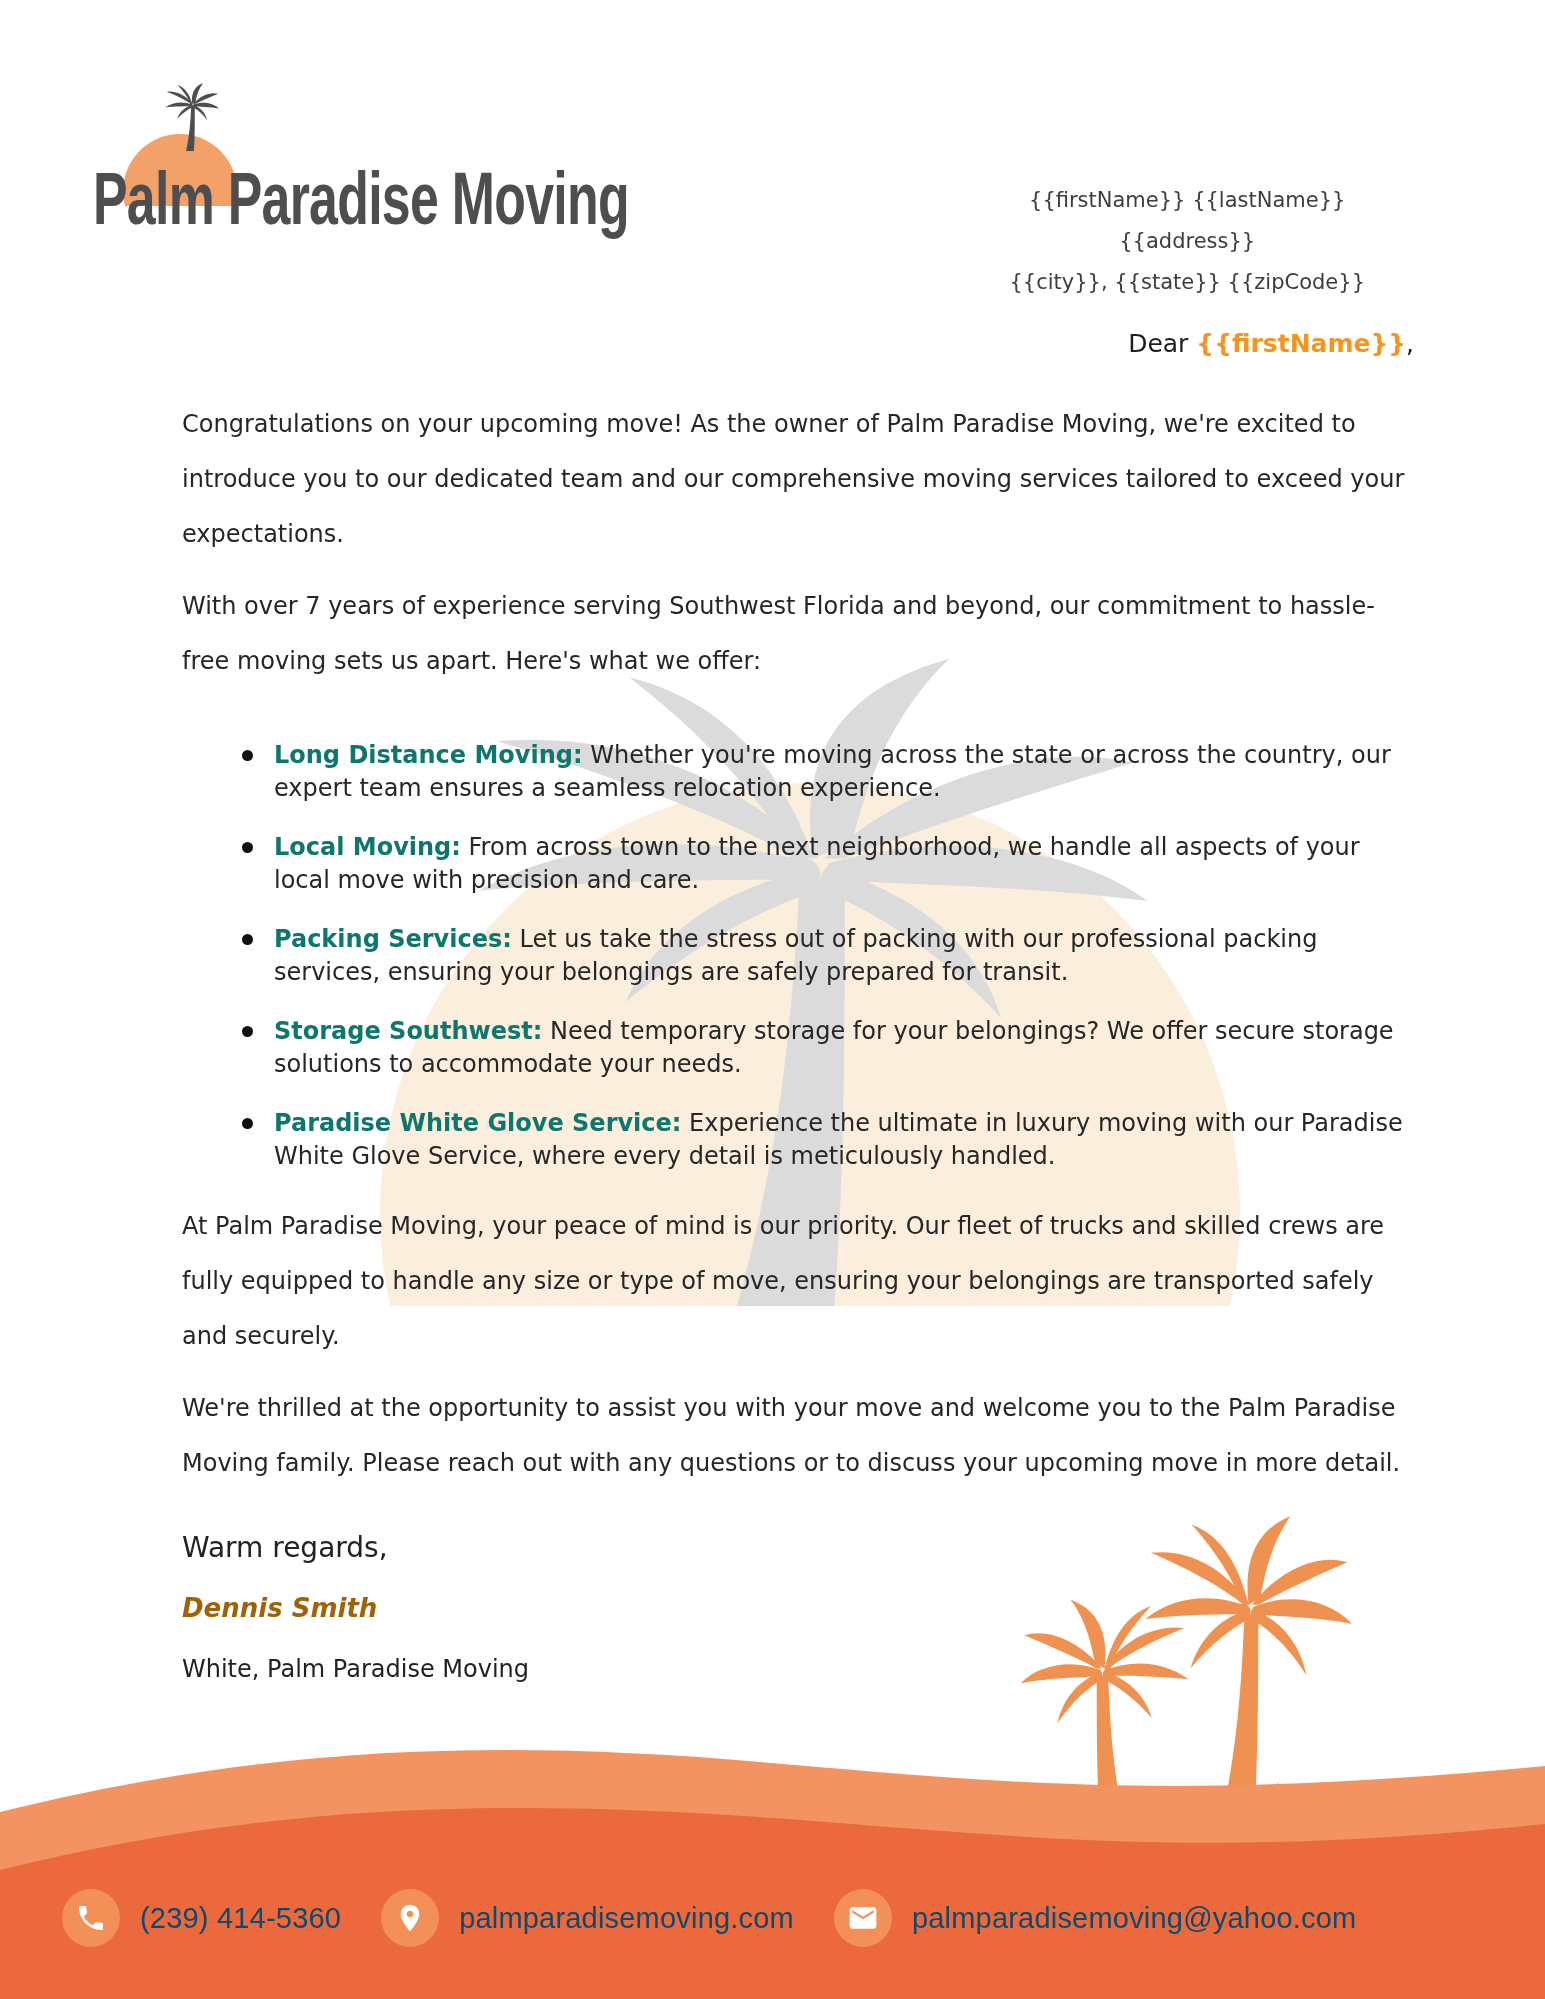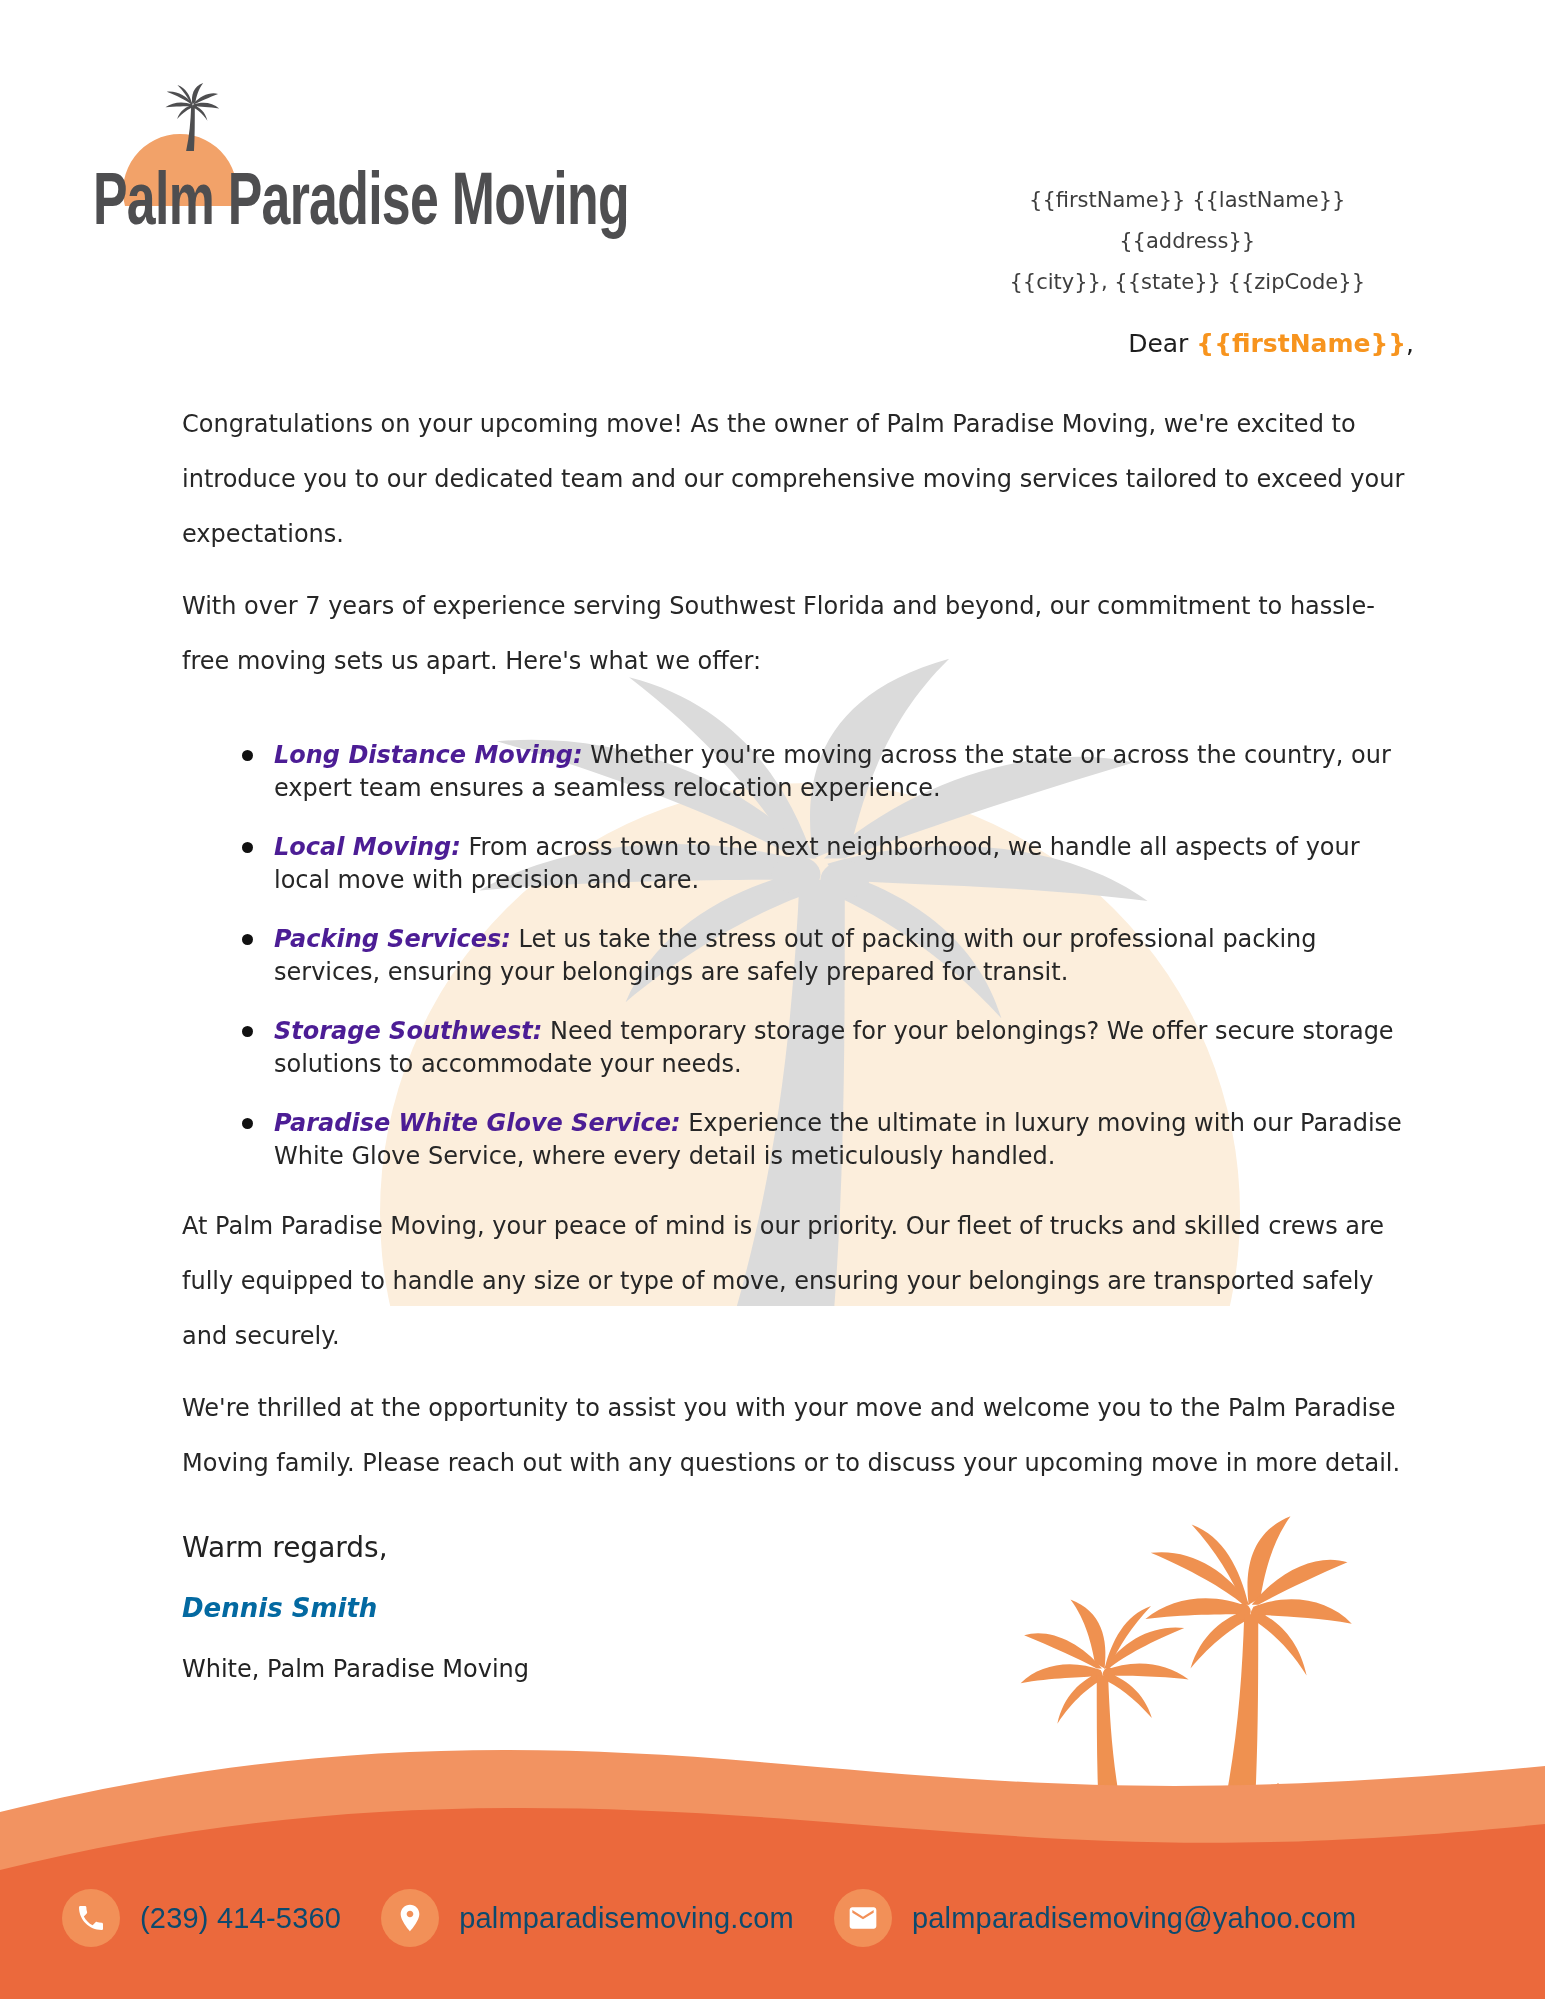--- a/index.html
+++ b/index.html
@@ -32,23 +32,23 @@
   .watermark-palm { position:absolute; left:102px; top:42px; }
 
   
   main { position:absolute; left:182px; top:326px; width:1232px; z-index:5; }
   .salutation { font-size:25px; line-height:36px; margin:0 0 35px; color:#1d1d1d;text-align:right; }
   .salutation .name-token { color:#f7941e; font-weight:bold; }
   .para { font-size:24px; line-height:55px; margin:0 0 17px; color:#262626; }
   ul.services { list-style:none; margin:50px 0 3px 58px; padding:0; }
   ul.services li { position:relative; font-size:24px; line-height:33px; margin:0 0 26px; padding-left:34px; color:#262626; }
   ul.services li::before { content:''; position:absolute; left:2px; top:11px; width:11px; height:11px; border-radius:50%; background:#111; }
-  .svc-title { color:#4c1d95; font-weight:bold;font-style:italic; }
+  .svc-title { color:#0f766e; font-weight:bold; }
   .valediction { margin:39px 0 0; font-size:28px; line-height:36px; }
-  .sig-name { margin:24px 0 0; font-size:26px; line-height:36px; font-weight:bold; font-style:italic; color:#0369a1; }
+  .sig-name { margin:24px 0 0; font-size:26px; line-height:36px; font-weight:bold; font-style:italic; color:#a16207; }
   .sig-title { margin:25px 0 0; font-size:24px; line-height:36px; }
 
   
   .beach { position:absolute; inset:0; z-index:1; pointer-events:none; }
   .palm-large { position:absolute; left:1140px; top:1508px; }
   .palm-small { position:absolute; left:1018px; top:1593px; transform:scaleX(-1); }
   .grass { position:absolute; left:1250px; top:1765px; }
 
   .wave { position:absolute; left:0; bottom:0; z-index:2; display:block; }
 

